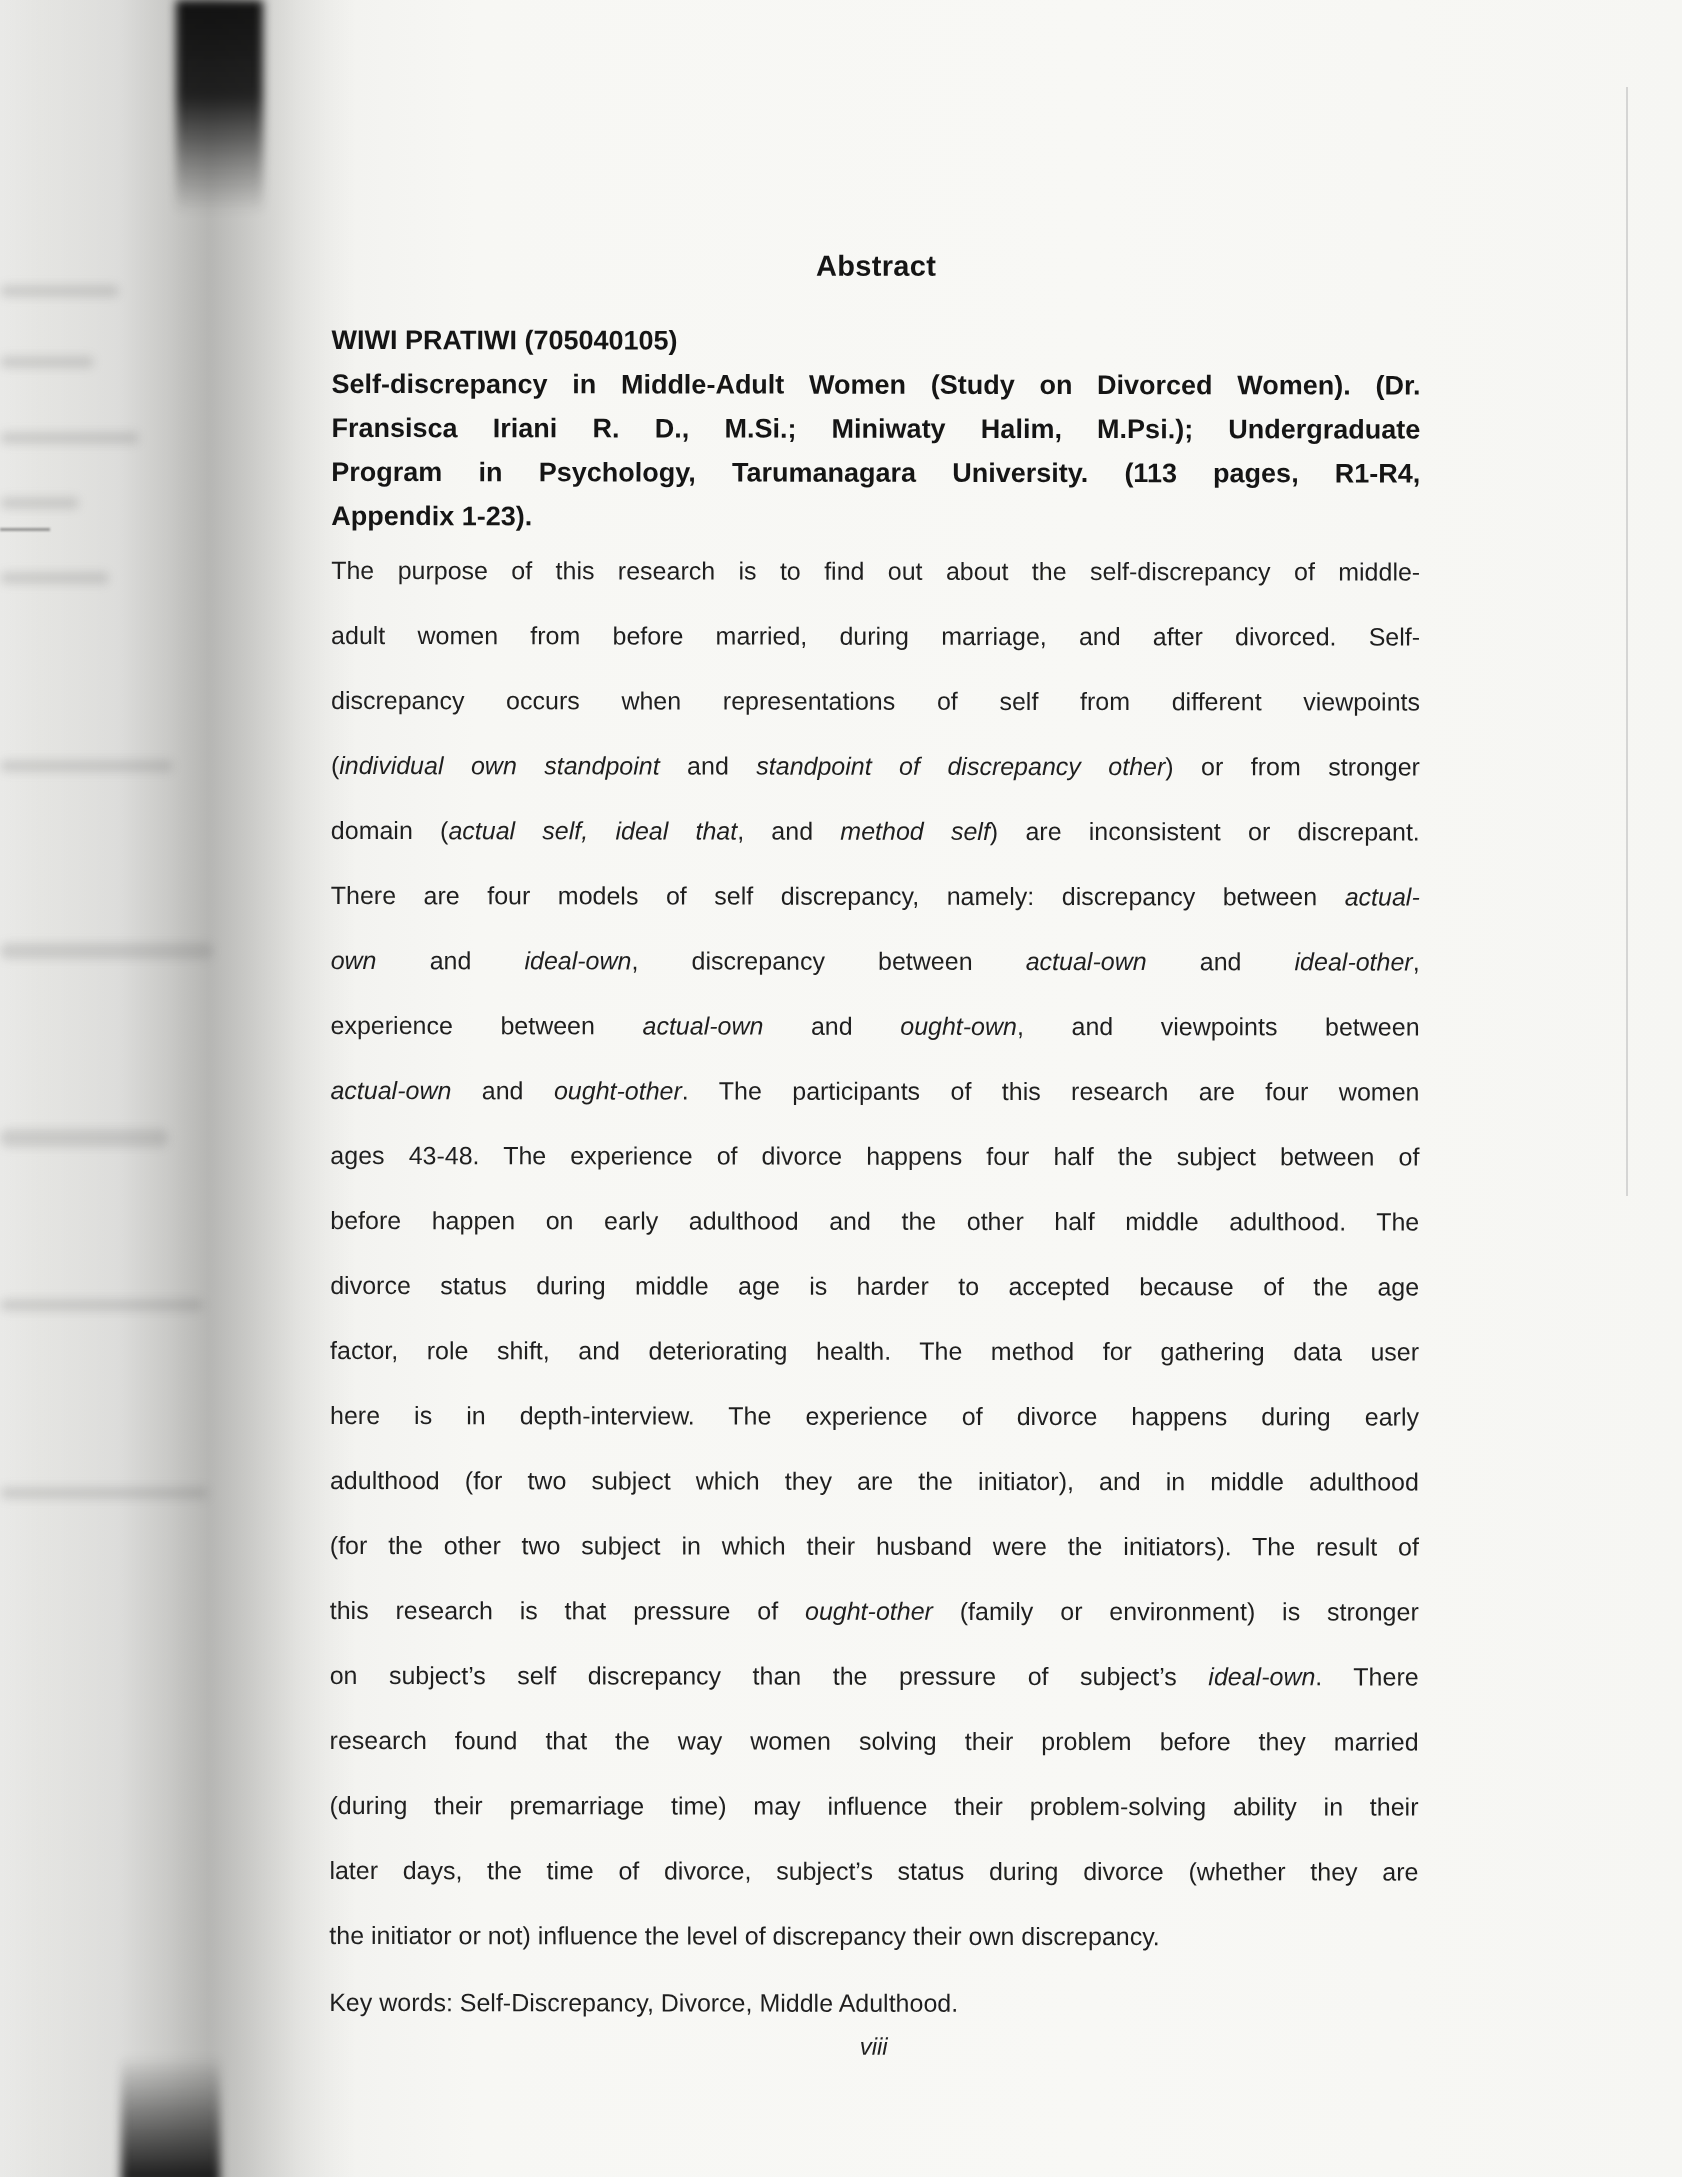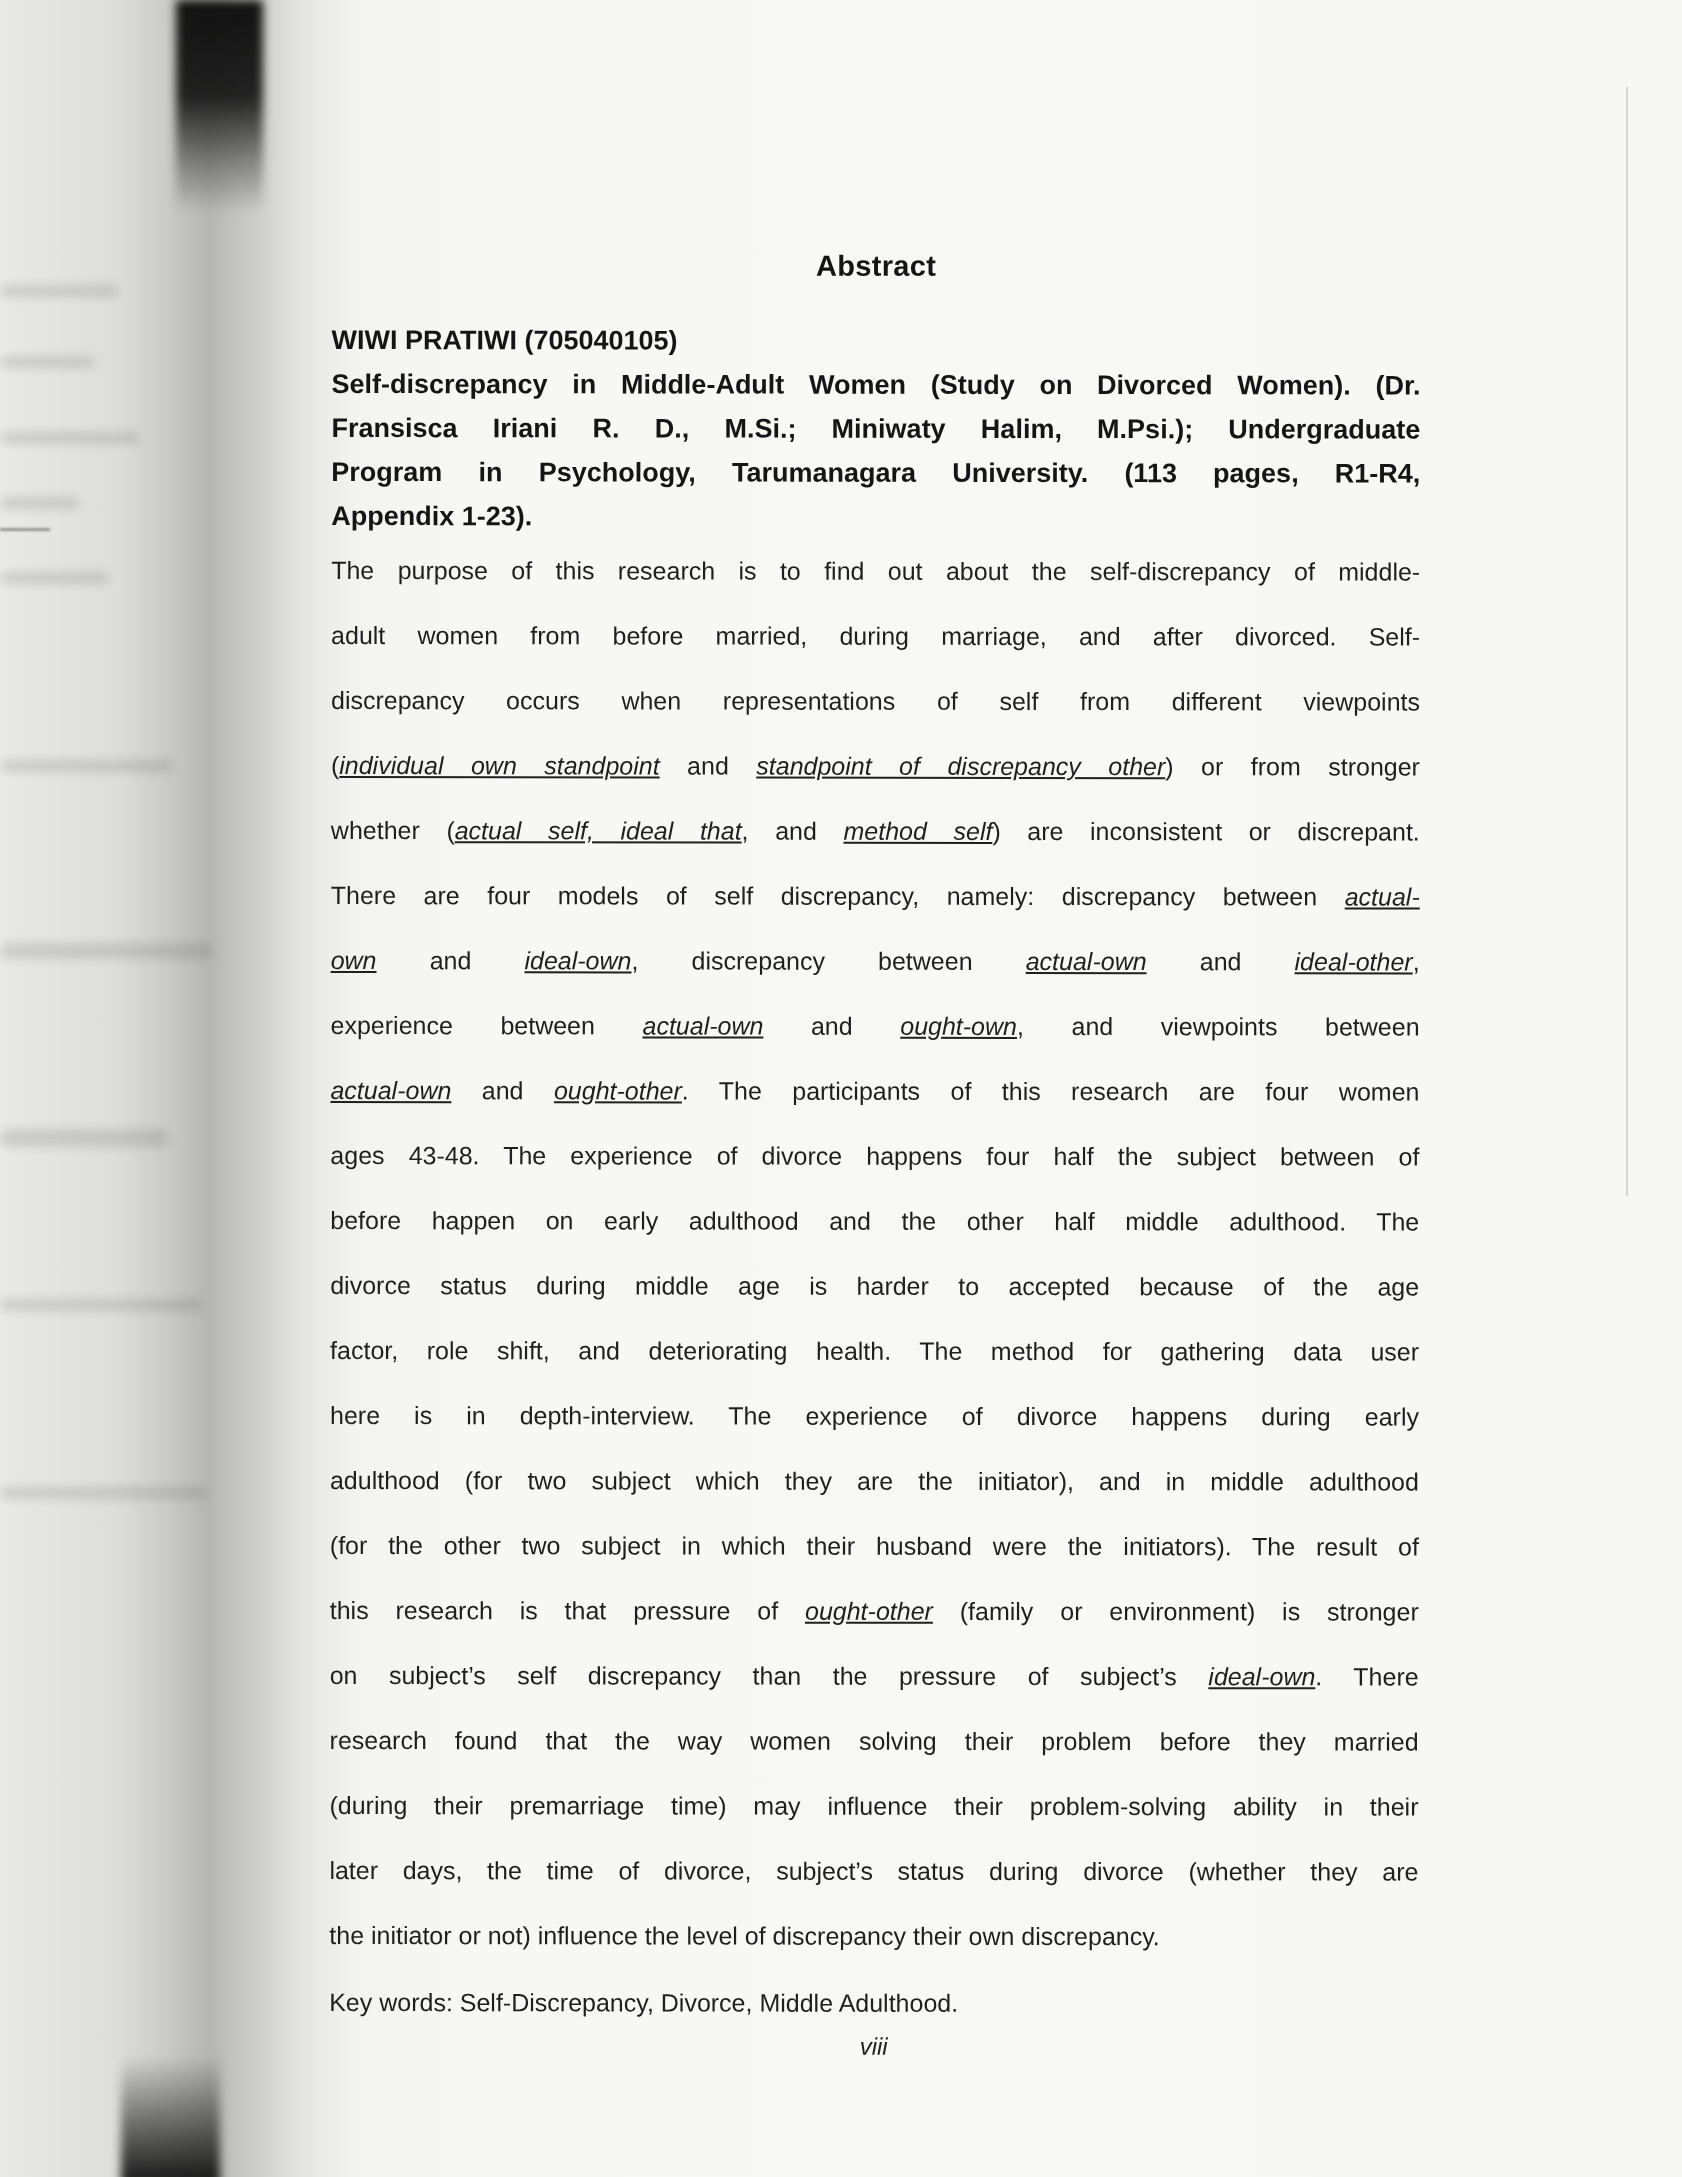--- a/index.html
+++ b/index.html
@@ -70,21 +70,21 @@
   .body-block {
     font-size: 25px;
   }
   .body-block .line { line-height: 65px; }
   .line { white-space: nowrap; }
   .line.just {
     white-space: normal;
     text-align: justify;
     text-align-last: justify;
   }
-  .it { font-style: italic; text-decoration: underline; }
+  .it { font-style: italic; }
   .keywords {
     margin-top: 12px;
     font-size: 25px; line-height: 44px;
   }
   .page-number {
     margin-top: 2px;
     text-align: center;
     font-size: 24px; font-style: italic; line-height: 40px;
   }
 </style>
@@ -116,21 +116,21 @@
         <div class="line just"><span>Self-discrepancy in Middle-Adult Women (Study on Divorced Women). (Dr.</span></div>
         <div class="line just"><span>Fransisca Iriani R. D., M.Si.; Miniwaty Halim, M.Psi.); Undergraduate</span></div>
         <div class="line just"><span>Program in Psychology, Tarumanagara University. (113 pages, R1-R4,</span></div>
         <div class="line"><span>Appendix 1-23).</span></div>
       </div>
     <div class="body-block" id="body-lines">
         <div class="line just"><span>The purpose of this research is to find out about the self-discrepancy of middle-</span></div>
         <div class="line just"><span>adult women from before married, during marriage, and after divorced. Self-</span></div>
         <div class="line just"><span>discrepancy occurs when representations of self from different viewpoints</span></div>
         <div class="line just"><span>(</span><span class="it">individual own standpoint</span><span> and </span><span class="it">standpoint of discrepancy other</span><span>) or from stronger</span></div>
-        <div class="line just"><span>whether (</span><span class="it">actual self, ideal that</span><span>, and </span><span class="it">method self</span><span>) are inconsistent or discrepant.</span></div>
+        <div class="line just"><span>domain (</span><span class="it">actual self, ideal that</span><span>, and </span><span class="it">method self</span><span>) are inconsistent or discrepant.</span></div>
         <div class="line just"><span>There are four models of self discrepancy, namely: discrepancy between </span><span class="it">actual-</span></div>
         <div class="line just"><span class="it">own</span><span> and </span><span class="it">ideal-own</span><span>, discrepancy between </span><span class="it">actual-own</span><span> and </span><span class="it">ideal-other</span><span>,</span></div>
         <div class="line just"><span>experience between </span><span class="it">actual-own</span><span> and </span><span class="it">ought-own</span><span>, and viewpoints between</span></div>
         <div class="line just"><span class="it">actual-own</span><span> and </span><span class="it">ought-other</span><span>. The participants of this research are four women</span></div>
         <div class="line just"><span>ages 43-48. The experience of divorce happens four half the subject between of</span></div>
         <div class="line just"><span>before happen on early adulthood and the other half middle adulthood. The</span></div>
         <div class="line just"><span>divorce status during middle age is harder to accepted because of the age</span></div>
         <div class="line just"><span>factor, role shift, and deteriorating health. The method for gathering data user</span></div>
         <div class="line just"><span>here is in depth-interview. The experience of divorce happens during early</span></div>
         <div class="line just"><span>adulthood (for two subject which they are the initiator), and in middle adulthood</span></div>

